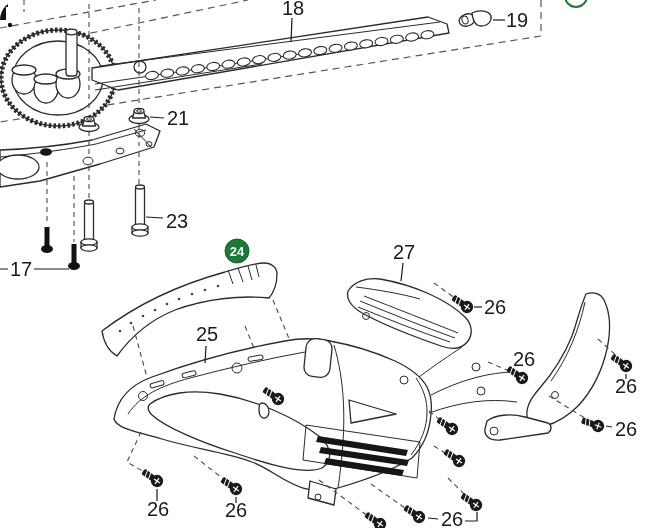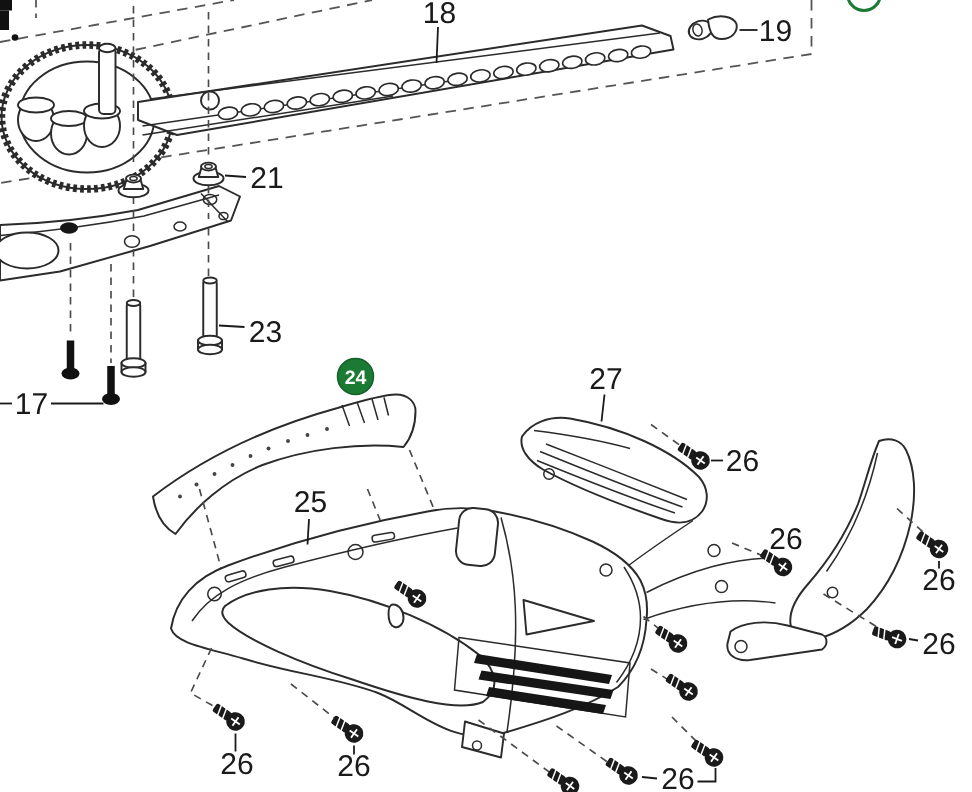--- a/index.html
+++ b/index.html
@@ -1,17 +1,17 @@
 <!DOCTYPE html>
 <html><head>
 <meta charset="utf-8">
 <style>
   html,body{margin:0;padding:0;background:#fff;}
   .stage{position:relative;width:648px;height:528px;background:#fff;overflow:hidden;
-         font-family:"Liberation Sans", sans-serif;}
+         font-family:"Liberation Sans", sans-serif;border-radius:20px;}
   svg{display:block;}
   text.callout{font-family:"Liberation Sans", sans-serif;font-size:20px;fill:#1a1a1a;}
   text.badge-text{font-family:"Liberation Sans", sans-serif;font-size:13px;font-weight:bold;fill:#fff;}
   .outline{fill:#fff;stroke:#2b2b2b;stroke-width:1.3;stroke-linejoin:round;}
   .thin{fill:none;stroke:#2b2b2b;stroke-width:1;}
   .leader{stroke:#1a1a1a;stroke-width:1.2;fill:none;}
   .dash{stroke:#4a4a4a;stroke-width:1.1;fill:none;stroke-dasharray:5 4;}
   .boxdash{stroke:#555;stroke-width:1.2;fill:none;stroke-dasharray:7 5;}
   .dark{fill:#161616;stroke:none;}
 </style>

